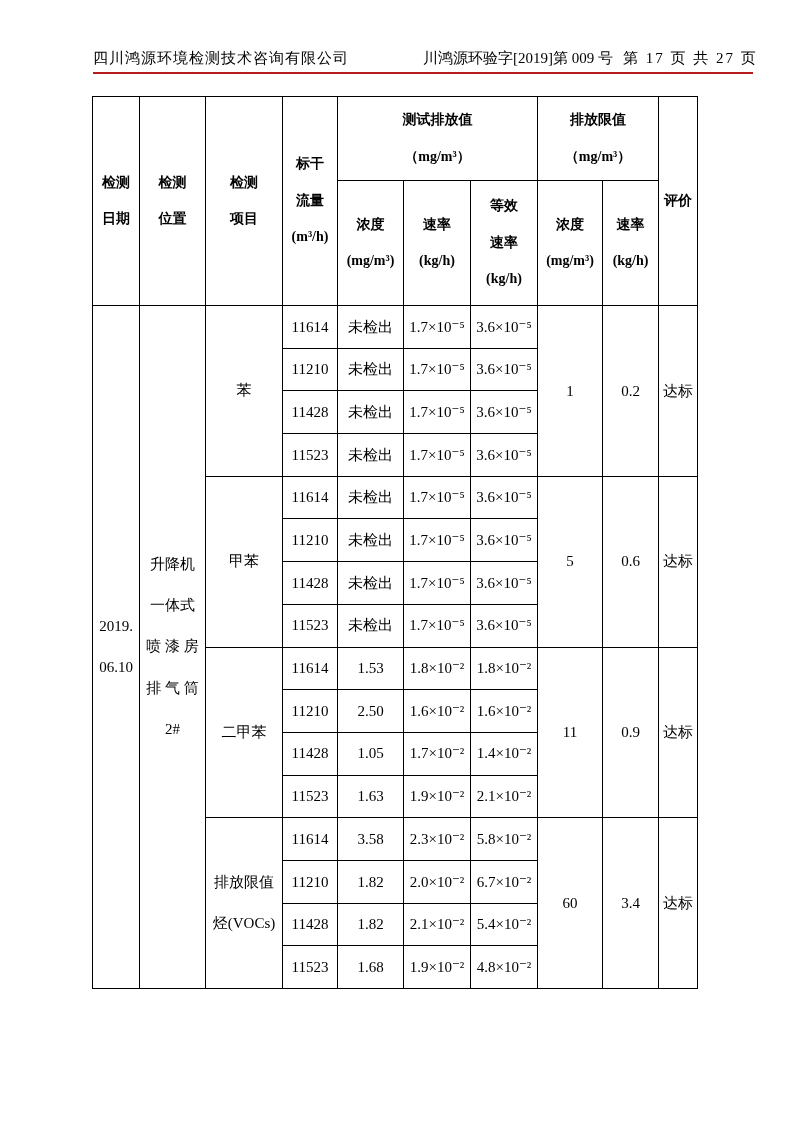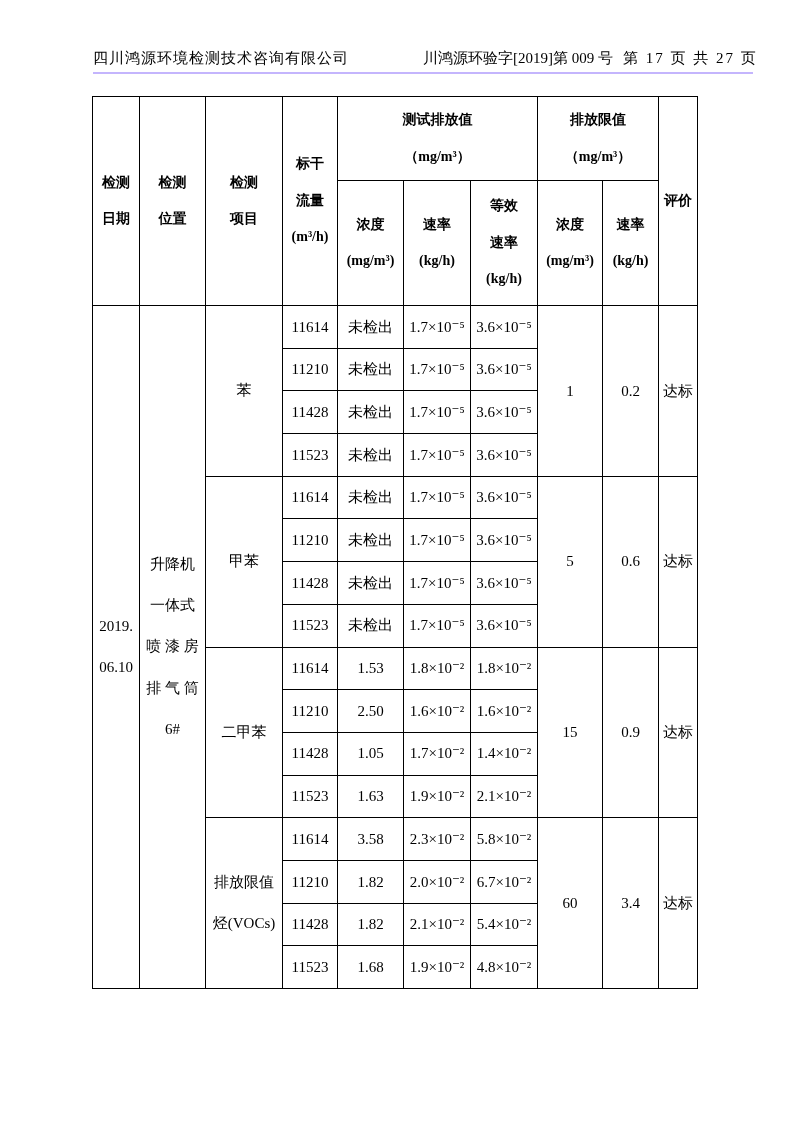--- a/index.html
+++ b/index.html
@@ -2,21 +2,21 @@
 <html><head>
 <meta charset="utf-8">
 <style>
   html,body { margin:0; padding:0; }
   body {
     width:793px; height:1122px; position:relative; background:#ffffff;
     font-family:"Liberation Serif","DejaVu Serif",serif; color:#000;
   }
   .page-header {
     position:absolute; left:93px; top:48px; width:660px; height:24px;
-    border-bottom:2px solid #c4b5fd; font-size:15px;
+    border-bottom:2px solid #b91c1c; font-size:15px;
   }
   .page-header span { position:absolute; bottom:4px; white-space:nowrap; }
   .ph-company { left:0; letter-spacing:1px; }
   .ph-doc { left:330px; }
   .ph-page { left:530px; letter-spacing:2px; }
 
   table.report {
     position:absolute; left:92px; top:96px; width:605px;
     border-collapse:collapse; table-layout:fixed;
   }
@@ -85,21 +85,21 @@
     </tr>
   </thead>
   <tbody>
       <tr>
         <td rowspan="16" class="multiline">2019.
 06.10</td>
         <td rowspan="16" class="multiline">升降机
 一体式
 喷 漆 房
 排 气 筒
-6#</td>
+2#</td>
         <td rowspan="4" class="multiline">苯</td>
         <td>11614</td>
         <td>未检出</td>
         <td>1.7×10⁻⁵</td>
         <td>3.6×10⁻⁵</td>
         <td rowspan="4">1</td>
         <td rowspan="4">0.2</td>
         <td rowspan="4">达标</td>
       </tr>
       <tr>
@@ -147,21 +147,21 @@
         <td>未检出</td>
         <td>1.7×10⁻⁵</td>
         <td>3.6×10⁻⁵</td>
       </tr>
       <tr>
         <td rowspan="4" class="multiline">二甲苯</td>
         <td>11614</td>
         <td>1.53</td>
         <td>1.8×10⁻²</td>
         <td>1.8×10⁻²</td>
-        <td rowspan="4">15</td>
+        <td rowspan="4">11</td>
         <td rowspan="4">0.9</td>
         <td rowspan="4">达标</td>
       </tr>
       <tr>
         <td>11210</td>
         <td>2.50</td>
         <td>1.6×10⁻²</td>
         <td>1.6×10⁻²</td>
       </tr>
       <tr>

